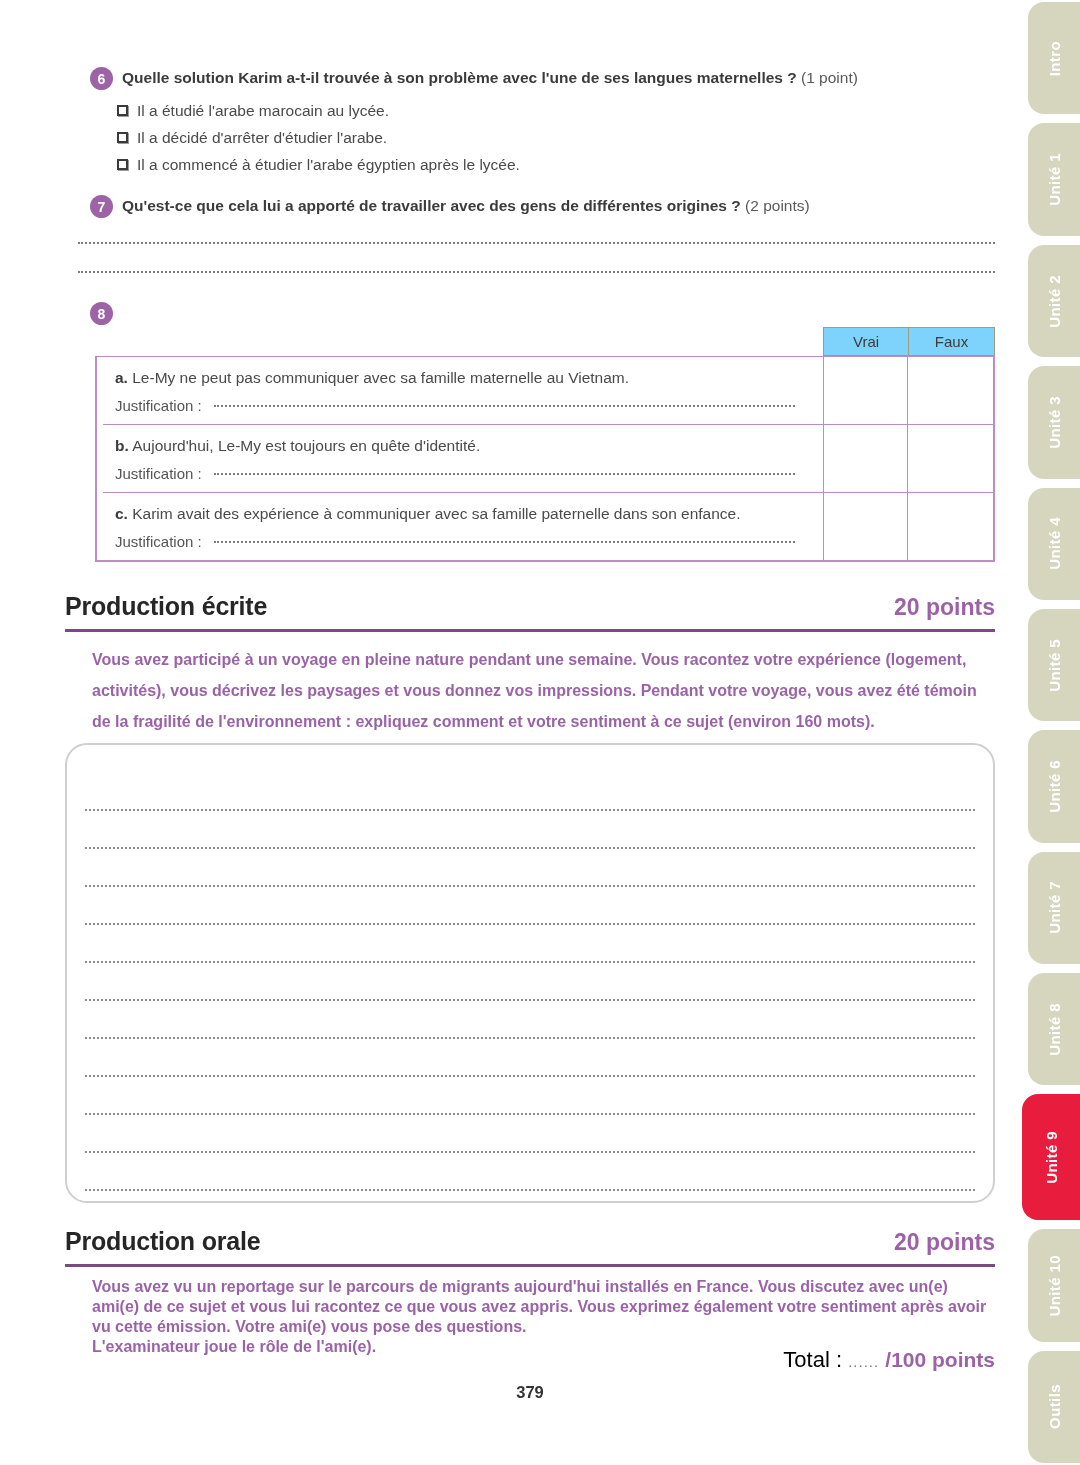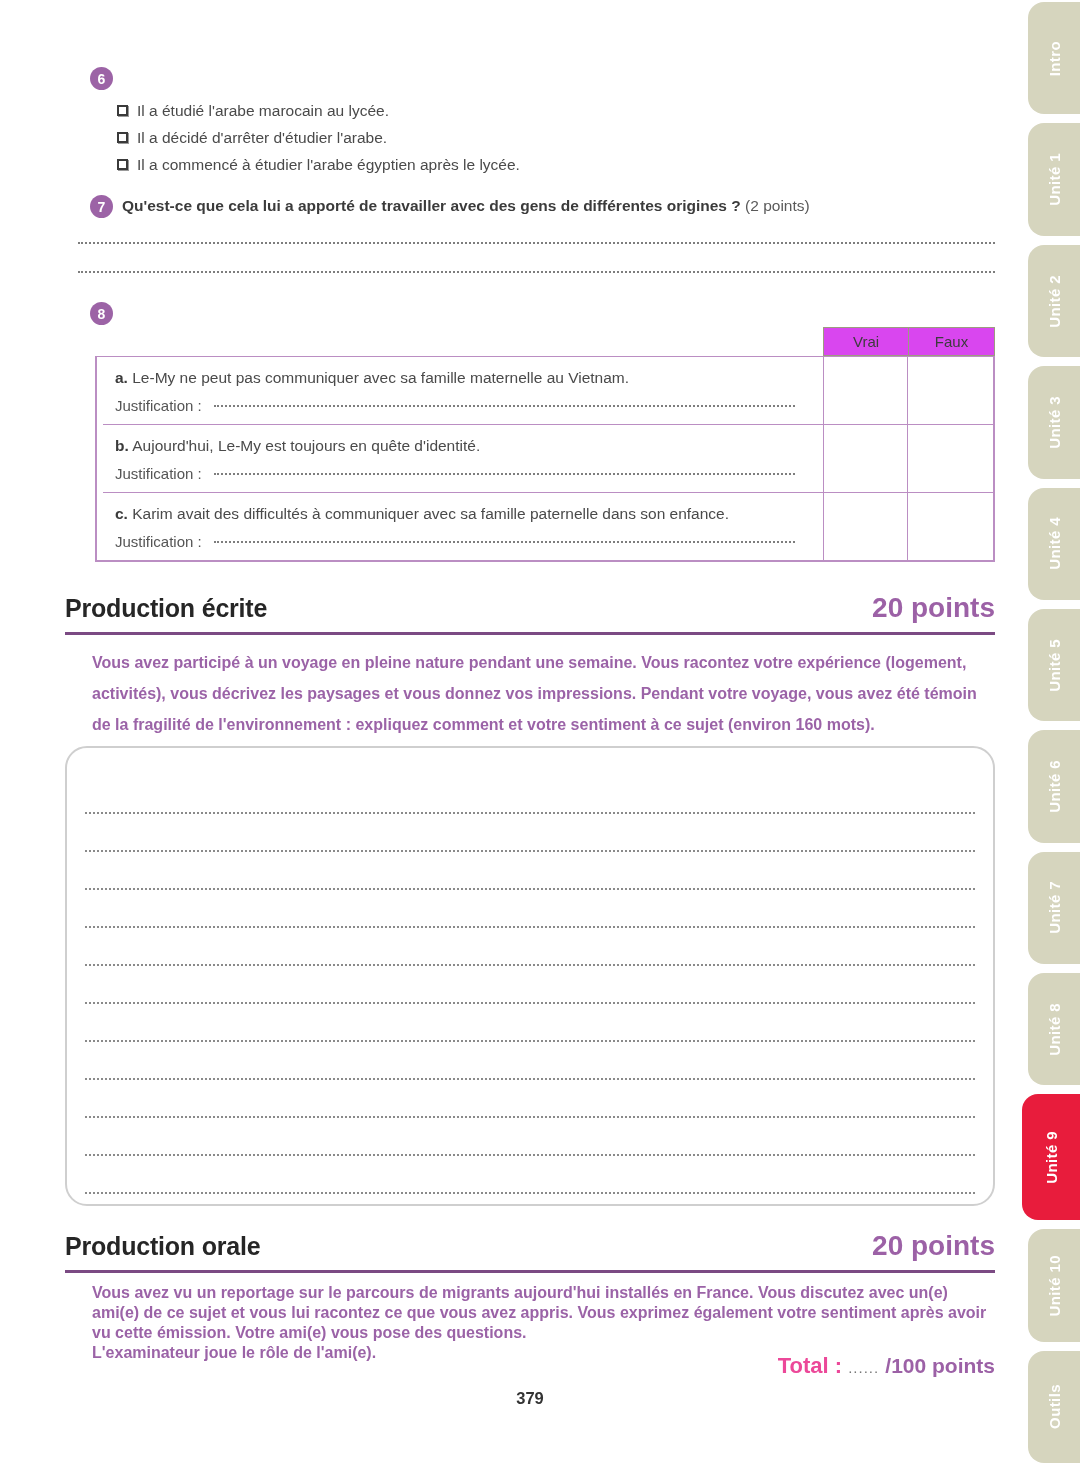--- a/index.html
+++ b/index.html
@@ -30,58 +30,58 @@
   .q7 { margin-top: 16px; }
   .answer-lines { margin-left: 13px; margin-top: 24px; }
   .answer-line { height: 0; border-bottom: 2px dotted #7d7d7d; margin-bottom: 27px; }
 
   .q8 { margin-top: 28px; }
 
   
   .vf-table { width: 900px; margin-left: 30px; margin-top: 2px; }
   .vf-head { display: flex; justify-content: flex-end; }
   .vf-head-cell {
-    width: 86px; height: 29px; background: #d946ef; border: 1px solid #9d9b80;
+    width: 86px; height: 29px; background: #7dd3fc; border: 1px solid #9d9b80;
     display: flex; align-items: center; justify-content: center;
     font-size: 15px; color: #3c3c3c;
   }
   .vf-head-cell + .vf-head-cell { border-left: none; }
   .vf-body { border: 2px solid #bb8ec3; border-top: 1px solid #bb8ec3; padding-left: 6px; }
   .vf-row { display: grid; grid-template-columns: 1fr 84px 86px; }
   .vf-row + .vf-row { border-top: 1.5px solid #bb8ec3; }
   .vf-statement-cell { padding: 8px 14px 6px 12px; font-size: 15.5px; color: #4a4a4a; line-height: 25px; }
   .vf-letter { font-weight: bold; color: #3b3b3b; }
   .justification { display: flex; align-items: flex-start; margin-top: 3px; font-size: 15px; color: #555; }
   .just-label { flex: 0 0 auto; }
   .dotfill { flex: 1 1 auto; border-bottom: 2px dotted #7d7d7d; margin: 0 14px 4px 12px; height: 14px; }
   .vf-cell { border-left: 1.5px solid #bb8ec3; }
 
   
   .section-head { display: flex; justify-content: space-between; align-items: baseline; margin-top: 30px; }
   .section-title { font-size: 25px; font-weight: bold; color: #262626; letter-spacing: -0.2px; }
-  .section-points { font-size: 28px; font-weight: bold; color: #9c61a6; }
+  .section-points { font-size: 23px; font-weight: bold; color: #9c61a6; }
   .rule { border: none; border-top: 3px solid #7b4a83; margin-top: 8px; }
 
   .instructions {
     margin: 12px 0 0 27px; width: 903px;
     font-size: 16px; font-weight: bold; color: #9b63a7; line-height: 31px;
     white-space: pre-line;
   }
 
   
   .writing-box {
     margin-top: 6px; width: 930px; height: 460px;
     border: 2px solid #cfcfcf; border-radius: 22px; background: #fff;
     padding: 28px 18px 0 18px;
   }
   .writing-line { height: 38px; border-bottom: 2px dotted #8a8a8a; }
 
   
   .total-row { margin-top: -10px; text-align: right; font-size: 22px; }
-  .total-label { font-weight: bold; color: #ec4899; }
+  .total-label { font-weight: normal; color: #000000; }
   .total-dots { font-size: 15px; color: #777; letter-spacing: 1px; }
   .total-value { font-weight: bold; color: #9c61a6; font-size: 21px; }
   .page-number { margin-top: 10px; text-align: center; font-size: 16.5px; font-weight: bold; color: #333; }
 
   
   .sidebar {
     position: absolute; right: 0; top: 0; width: 58px; height: 1465px;
     display: flex; flex-direction: column; gap: 9px; padding: 2px 0 2px 0;
   }
   .tab {
@@ -98,20 +98,21 @@
 </style>
 </head>
 <body>
 
 <div class="page">
   <main class="content">
 
     <section class="question q6" style="margin-top:66px;">
       <div class="q-head">
         <span class="q-num">6</span>
+        <span class="q-text"><span>Quelle solution Karim a-t-il trouvée à son problème avec l'une de ses langues maternelles ?</span> <span class="q-points">(1 point)</span></span>
       </div>
       <div class="options">
 
           <div class="option">
             <span class="checkbox"></span>
             <span>Il a étudié l'arabe marocain au lycée.</span>
           </div>
 
           <div class="option">
             <span class="checkbox"></span>
@@ -167,21 +168,21 @@
                   <span class="just-label">Justification :</span>
                   <span class="dotfill"></span>
                 </div>
               </div>
               <div class="vf-cell"></div>
               <div class="vf-cell"></div>
             </div>
 
             <div class="vf-row">
               <div class="vf-statement-cell">
-                <div><span class="vf-letter">c.</span> <span>Karim avait des difficultés à communiquer avec sa famille paternelle dans son enfance.</span></div>
+                <div><span class="vf-letter">c.</span> <span>Karim avait des expérience à communiquer avec sa famille paternelle dans son enfance.</span></div>
                 <div class="justification">
                   <span class="just-label">Justification :</span>
                   <span class="dotfill"></span>
                 </div>
               </div>
               <div class="vf-cell"></div>
               <div class="vf-cell"></div>
             </div>
           </div>
       </div>

